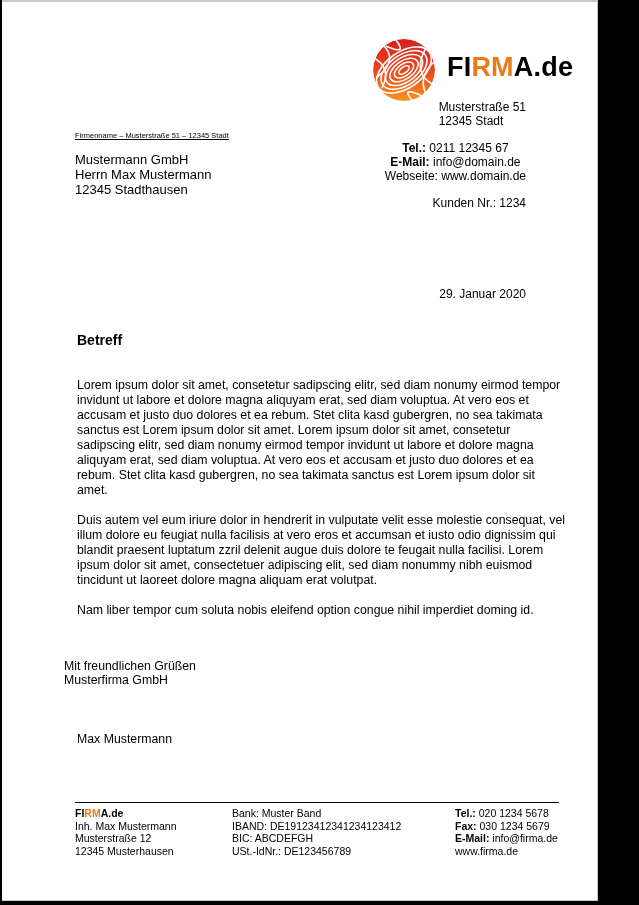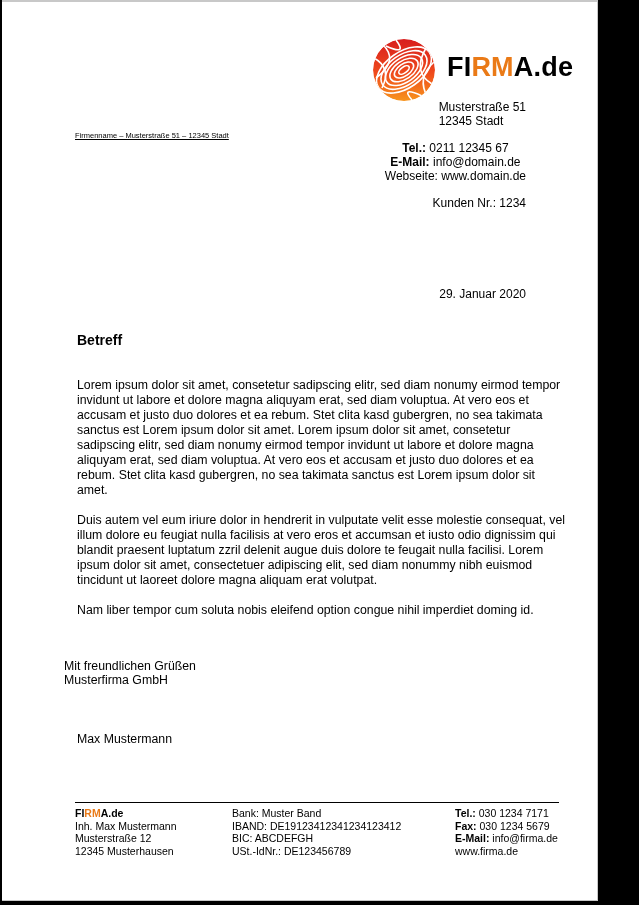--- a/index.html
+++ b/index.html
@@ -74,20 +74,25 @@
   <div class="abs contact">
     <div><b>Tel.:</b><span> 0211 12345 67</span></div>
     <div><b>E-Mail:</b><span> info@domain.de</span></div>
     <div>Webseite: www.domain.de</div>
   </div>
 
   <div class="abs kunden">Kunden Nr.: 1234</div>
 
   <div class="abs return-line">Firmenname – Musterstraße 51 – 12345 Stadt</div>
 
+  <div class="abs recipient">
+    <div>Mustermann GmbH</div>
+    <div>Herrn Max Mustermann</div>
+    <div>12345 Stadthausen</div>
+  </div>
 
   <div class="abs date">29. Januar 2020</div>
 
   <div class="abs subject">Betreff</div>
 
   <div class="abs body-text">
     <p>Lorem ipsum dolor sit amet, consetetur sadipscing elitr, sed diam nonumy eirmod tempor invidunt ut labore et dolore magna aliquyam erat, sed diam voluptua. At vero eos et accusam et justo duo dolores et ea rebum. Stet clita kasd gubergren, no sea takimata sanctus est Lorem ipsum dolor sit amet. Lorem ipsum dolor sit amet, consetetur sadipscing elitr, sed diam nonumy eirmod tempor invidunt ut labore et dolore magna aliquyam erat, sed diam voluptua. At vero eos et accusam et justo duo dolores et ea rebum. Stet clita kasd gubergren, no sea takimata sanctus est Lorem ipsum dolor sit amet.</p>
     <p>Duis autem vel eum iriure dolor in hendrerit in vulputate velit esse molestie consequat, vel illum dolore eu feugiat nulla facilisis at vero eros et accumsan et iusto odio dignissim qui blandit praesent luptatum zzril delenit augue duis dolore te feugait nulla facilisi. Lorem ipsum dolor sit amet, consectetuer adipiscing elit, sed diam nonummy nibh euismod tincidunt ut laoreet dolore magna aliquam erat volutpat.</p>
     <p>Nam liber tempor cum soluta nobis eleifend option congue nihil imperdiet doming id.</p>
   </div>
@@ -109,19 +114,19 @@
   </div>
 
   <div class="abs footer-col fc2">
     <div>Bank: Muster Band</div>
     <div>IBAND: DE19123412341234123412</div>
     <div>BIC: ABCDEFGH</div>
     <div>USt.-IdNr.: DE123456789</div>
   </div>
 
   <div class="abs footer-col fc3">
-    <div><b>Tel.:</b><span> 030 1234 7171</span></div>
+    <div><b>Tel.:</b><span> 020 1234 5678</span></div>
     <div><b>Fax:</b><span> 030 1234 5679</span></div>
     <div><b>E-Mail:</b><span> info@firma.de</span></div>
     <div>www.firma.de</div>
   </div>
 
 </div>
 
 </body></html>

